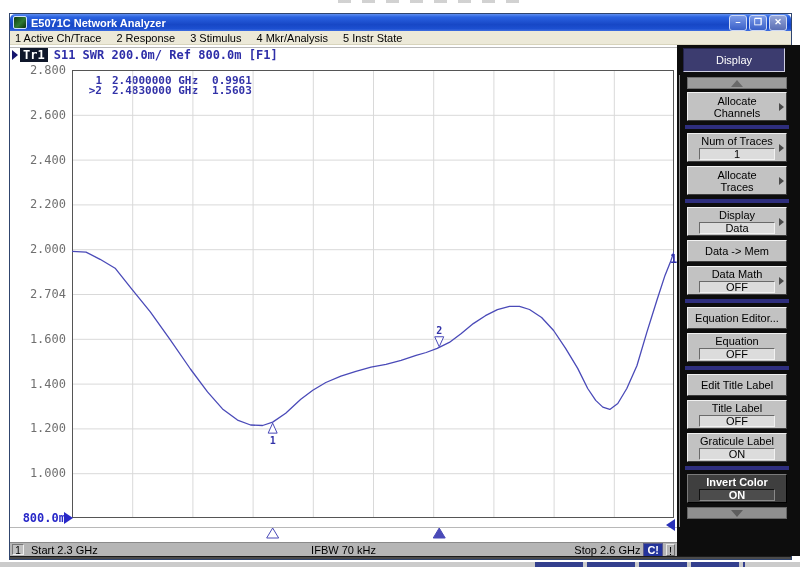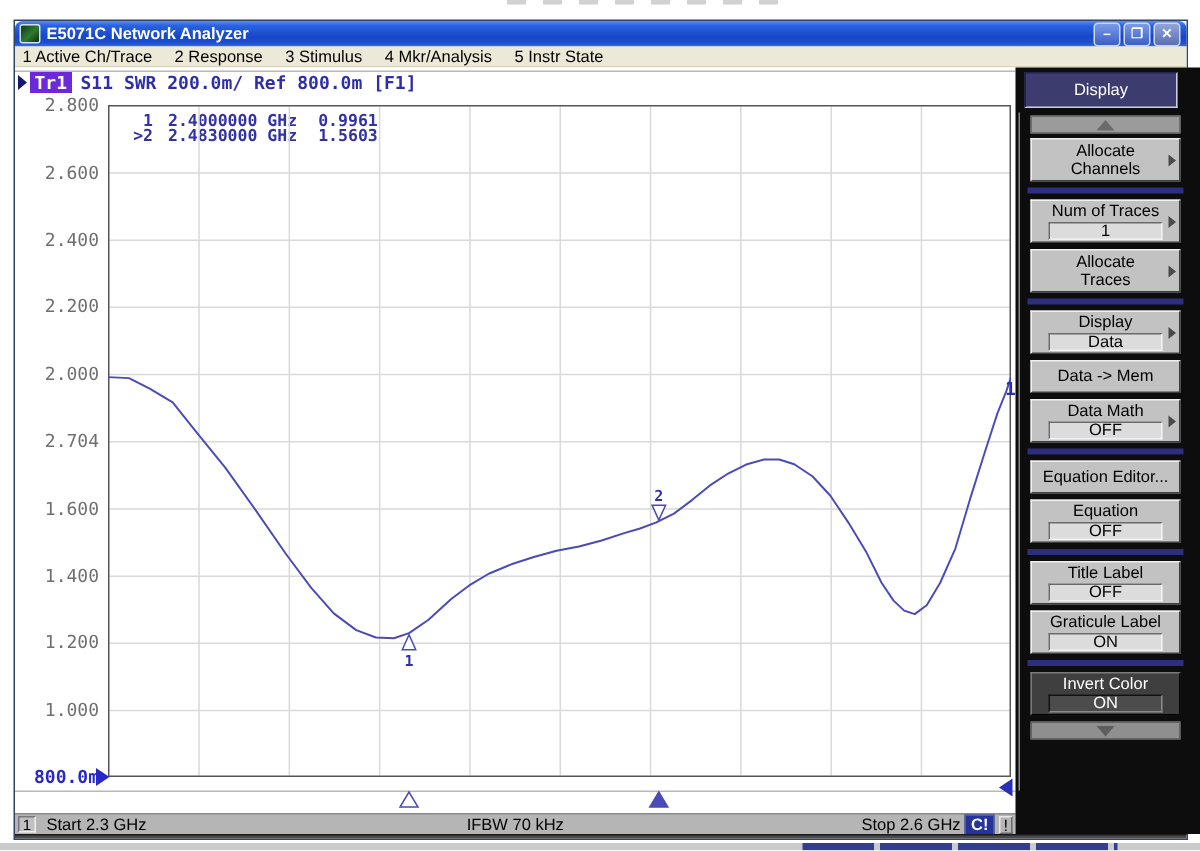--- a/index.html
+++ b/index.html
@@ -34,21 +34,21 @@
 
   .client{position:absolute;left:0;top:31px;width:781px;height:511px;background:#fff;}
   .main{position:absolute;left:0;top:0;width:667px;height:511px;background:#fff;}
   .screen-line{position:absolute;left:0;width:667px;height:1px;background:#b8b8b8;}
 
   
   .tracebar{position:absolute;left:2px;top:3px;height:14px;display:flex;align-items:center;
     font-family:"DejaVu Sans Mono",monospace;font-size:12px;font-weight:bold;color:#2e2ea8;}
   .tr-arrow{width:0;height:0;border-left:6px solid #16166e;border-top:5px solid transparent;
     border-bottom:5px solid transparent;margin-right:2px;}
-  .tr-chip{background:#6d28d9;color:#fff;padding:0 3px;margin-right:6px;}
+  .tr-chip{background:#0f172a;color:#fff;padding:0 3px;margin-right:6px;}
 
   
   .readouts{position:absolute;left:74px;top:31px;font-family:"DejaVu Sans Mono",monospace;
     font-size:11px;font-weight:bold;color:#3232a8;line-height:10px;}
   .mrow{display:flex;height:10px;}
   .mid{width:18px;text-align:right;}
   .mfreq{margin-left:10px;}
   .mval{margin-left:14px;}
 
   
@@ -94,21 +94,21 @@
   .skey{position:relative;height:29px;background:#c2c2c2;color:#000;font-size:11px;
     border:1px solid;border-color:#f0f0f0 #3c3c3c #3c3c3c #f0f0f0;box-sizing:border-box;
     display:flex;flex-direction:column;align-items:center;justify-content:center;}
   .skey.single{height:22px;}
   .skey-label{text-align:center;line-height:12px;white-space:pre-line;}
   .skey-value{width:76px;height:12px;background:#dcdcdc;margin-top:1px;text-align:center;
     line-height:11px;border:1px solid;border-color:#6a6a6a #f2f2f2 #f2f2f2 #6a6a6a;box-sizing:border-box;}
   .skey .arrow-right{position:absolute;right:2px;top:50%;transform:translateY(-50%);
     width:0;height:0;border-left:5px solid #4a4a4a;border-top:4px solid transparent;
     border-bottom:4px solid transparent;}
-  .skey.dark{background:#3f3f3f;color:#fff;border-color:#7a7a7a #000 #000 #7a7a7a;}
+  .skey.dark{background:#3f3f3f;color:#fff;border-color:#7a7a7a #000 #000 #7a7a7a;font-weight:bold;}
   .skey.dark .skey-value{background:#4c4c4c;color:#fff;border-color:#111 #8a8a8a #8a8a8a #111;}
   .sep{height:4px;background:#2e2e7e;margin:0 -2px;}
   .sb-down{height:12px;background:#8f8f8f;display:flex;align-items:center;justify-content:center;
     border:1px solid #646464;box-sizing:border-box;}
 
   .win-bottom{position:absolute;left:0;top:542px;width:781px;height:3px;background:#4a4a4a;
     border-top:1px solid #1a1a1a;box-sizing:border-box;}
 </style>
 </head>
 <body>
@@ -266,20 +266,23 @@
             </div>
             <div class="sep"></div>
             <div class="skey single">
               <div class="skey-label">Equation Editor...</div>
             </div>
             <div class="skey">
               <div class="skey-label">Equation</div>
               <div class="skey-value">OFF</div>
             </div>
             <div class="sep"></div>
+            <div class="skey single">
+              <div class="skey-label">Edit Title Label</div>
+            </div>
             <div class="skey">
               <div class="skey-label">Title Label</div>
               <div class="skey-value">OFF</div>
             </div>
             <div class="skey">
               <div class="skey-label">Graticule Label</div>
               <div class="skey-value">ON</div>
             </div>
             <div class="sep"></div>
             <div class="skey dark">

